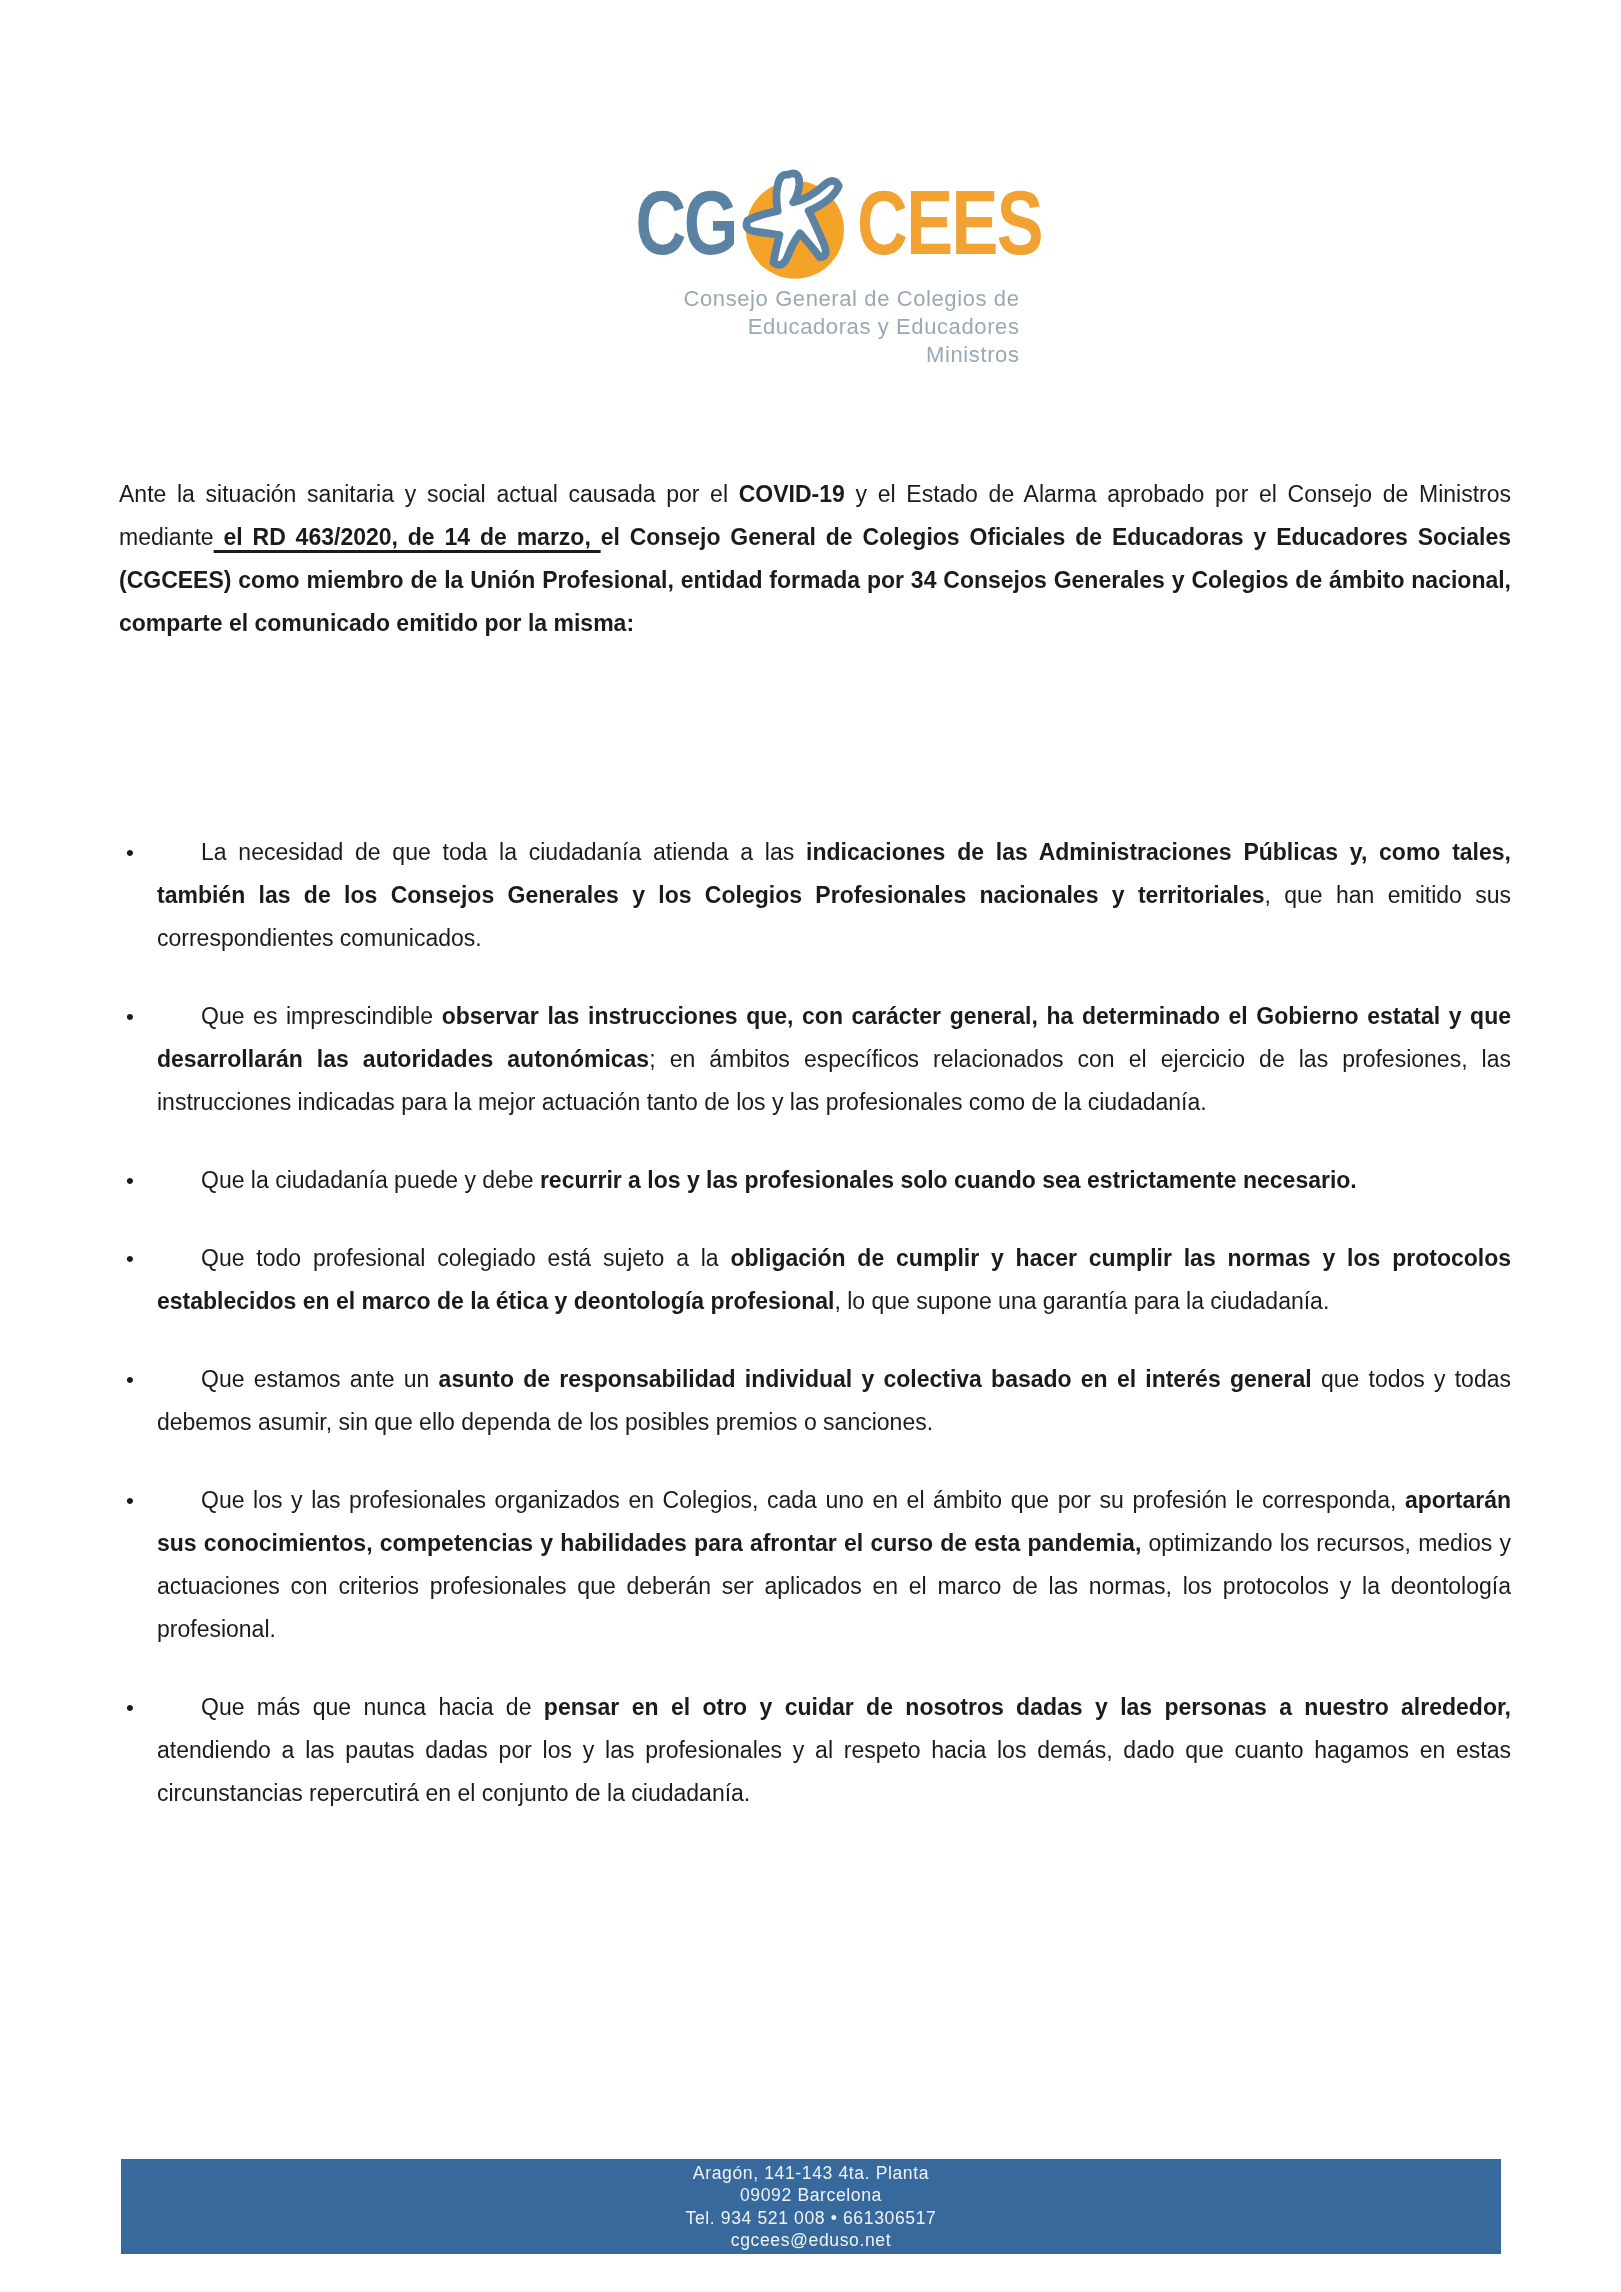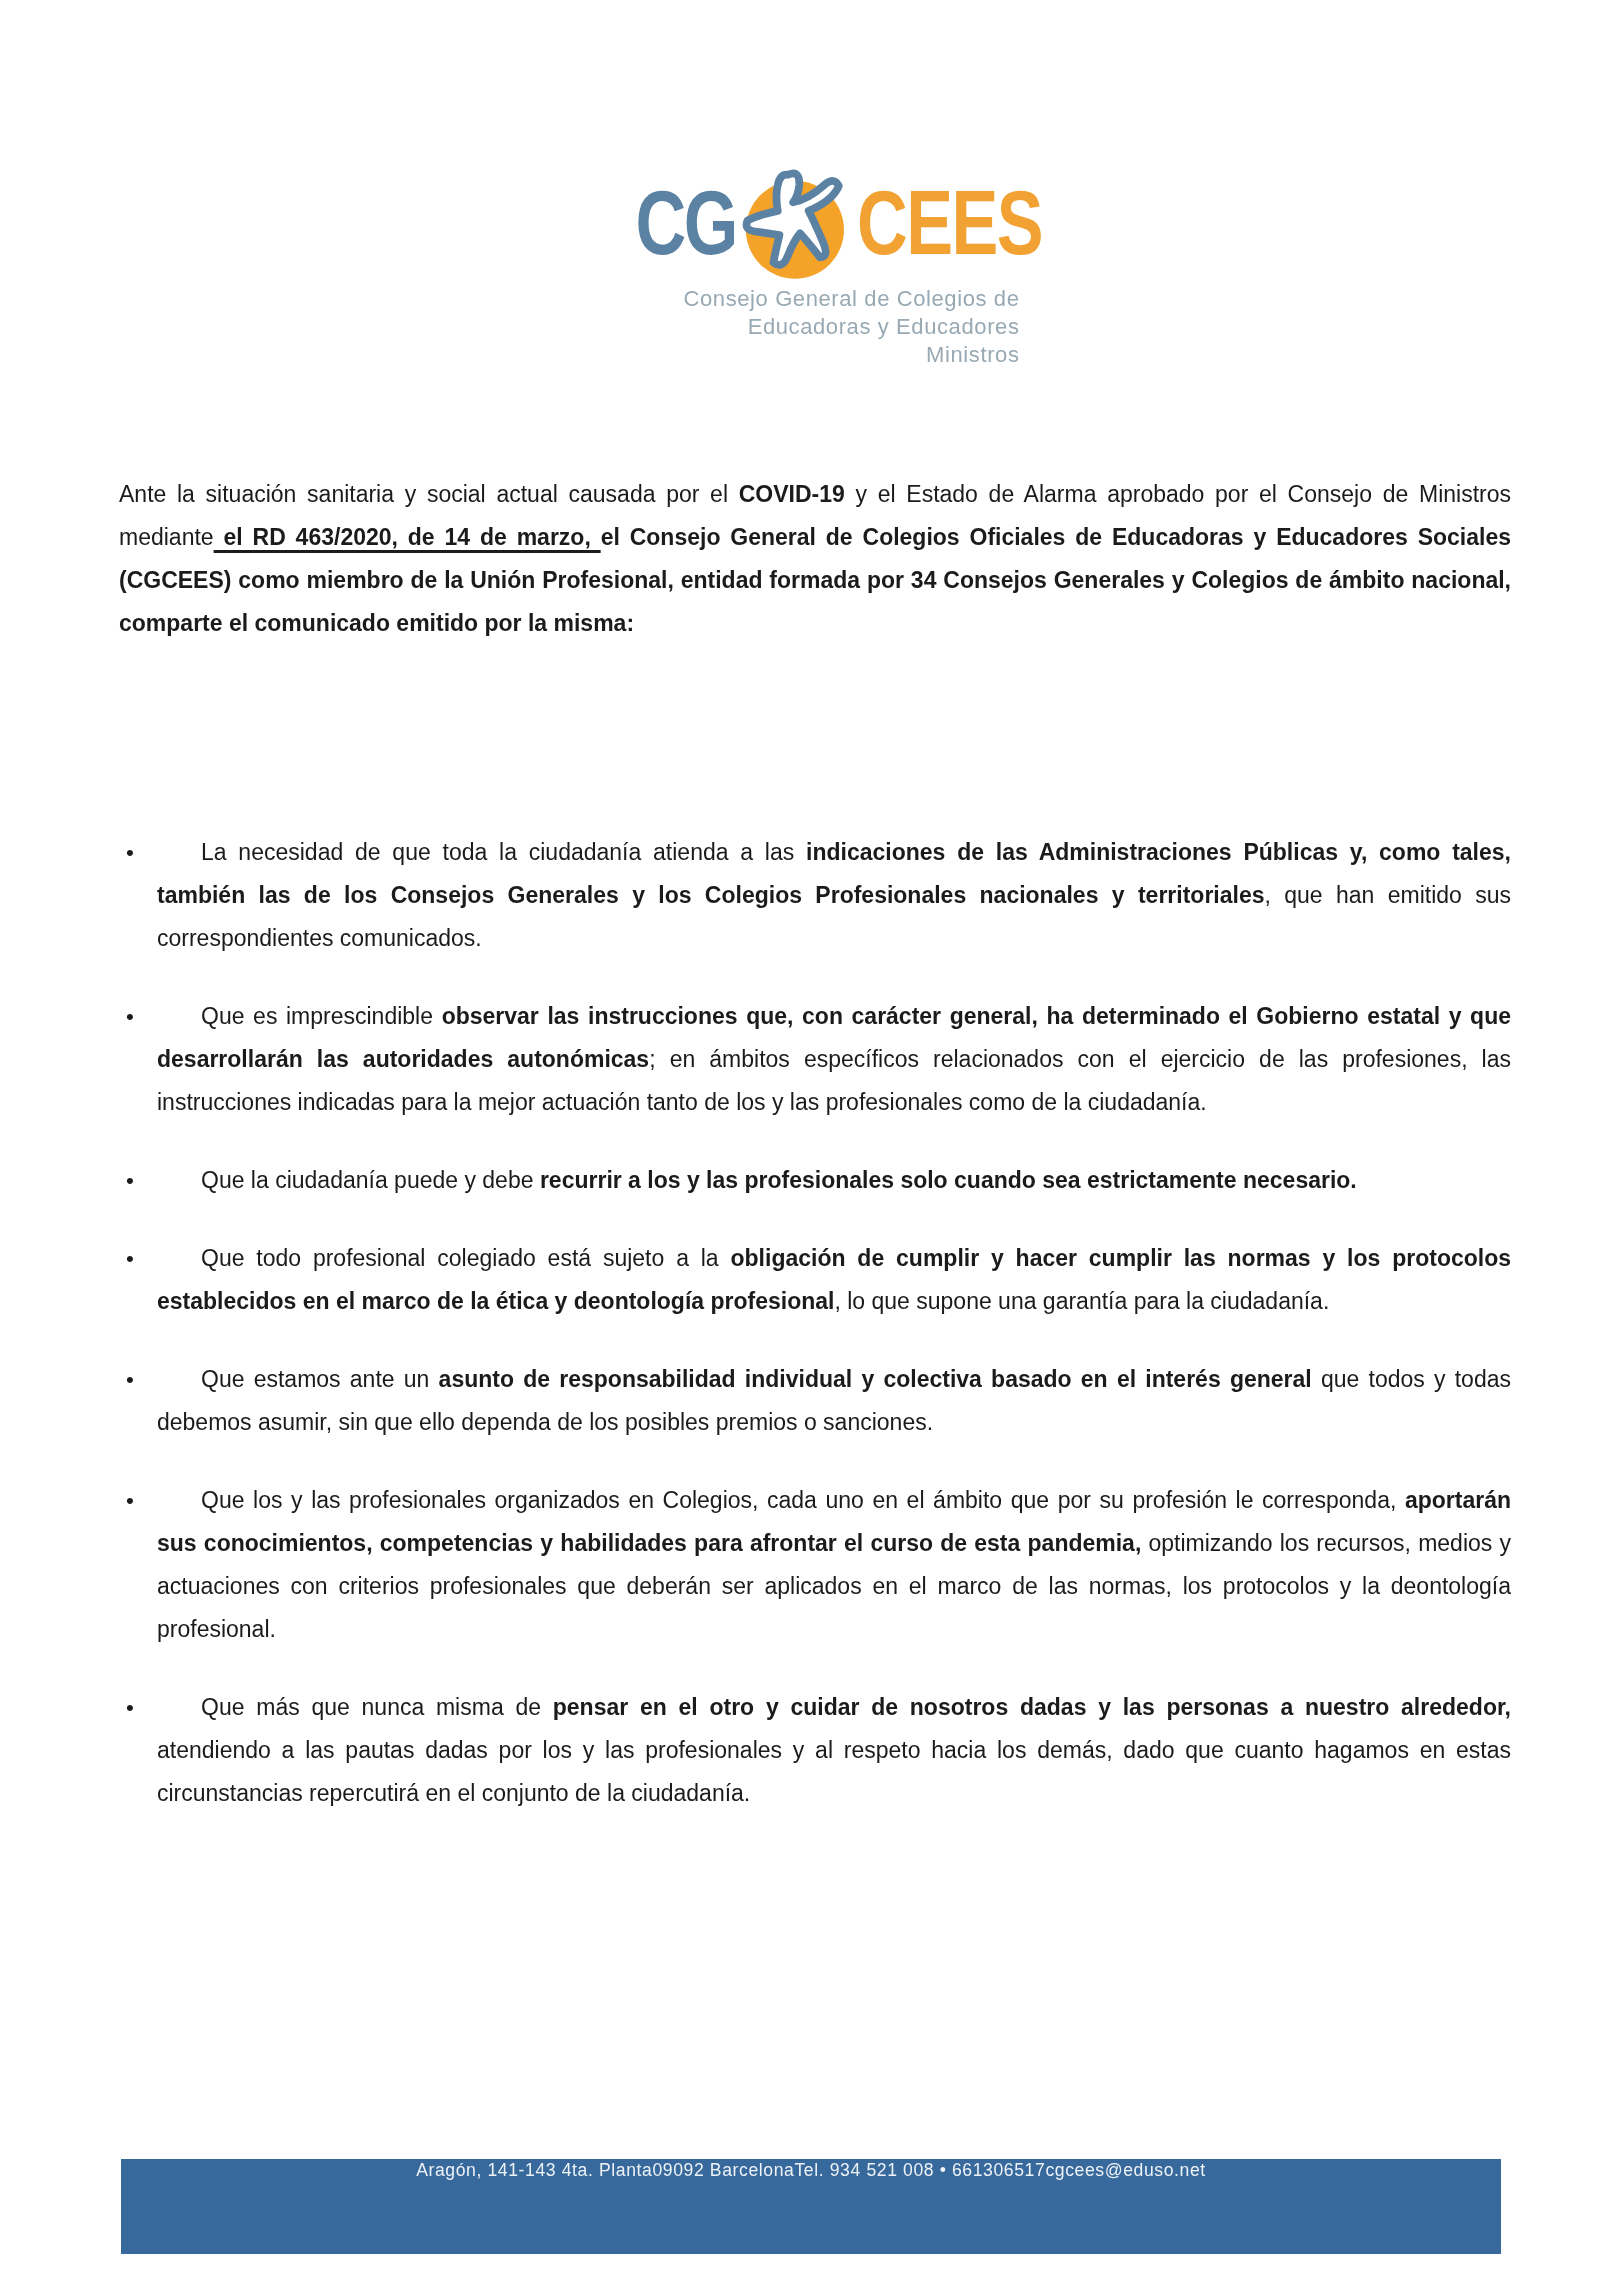--- a/index.html
+++ b/index.html
@@ -63,21 +63,21 @@
   ul.bullets li .marker{
     position:absolute;left:6.9px;top:0;text-indent:0;
     font-size:22.5px;
   }
   .b{font-weight:bold;}
   .u{text-decoration:underline;text-decoration-thickness:2.5px;text-underline-offset:4.9px;}
   
   .footer-bar{
     position:absolute;left:121px;right:120px;top:2159px;height:95px;
     background:var(--footer-bg);color:var(--footer-fg);
-    display:flex;flex-direction:row;justify-content:center;
+    display:flex;flex-direction:column;justify-content:center;
     text-align:center;font-size:17.6px;line-height:22.5px;letter-spacing:0.6px;
   }
 </style>
 </head>
 <body>
 
 <div class="page">
 
   <div class="logo-block">
     <div class="logo-row">
@@ -112,21 +112,21 @@
 
   <p class="intro"><span>Ante la situación sanitaria y social actual causada por el </span><span class="b">COVID-19</span><span> y el Estado de Alarma aprobado por el Consejo de Ministros mediante</span><span class="b u"> el RD 463/2020, de 14 de marzo, </span><span class="b">el Consejo General de Colegios Oficiales de Educadoras y Educadores Sociales (CGCEES) como miembro de la Unión Profesional, entidad formada por 34 Consejos Generales y Colegios de ámbito nacional, comparte el comunicado emitido por la misma:</span></p>
 
   <ul class="bullets">
       <li><span class="marker">•</span><span>La necesidad de que toda la ciudadanía atienda a las </span><span class="b">indicaciones de las Administraciones Públicas y, como tales, también las de los Consejos Generales y los Colegios Profesionales nacionales y territoriales</span><span>, que han emitido sus correspondientes comunicados.</span></li>
       <li><span class="marker">•</span><span>Que es imprescindible </span><span class="b">observar las instrucciones que, con carácter general, ha determinado el Gobierno estatal y que desarrollarán las autoridades autonómicas</span><span>; en ámbitos específicos relacionados con el ejercicio de las profesiones, las instrucciones indicadas para la mejor actuación tanto de los y las profesionales como de la ciudadanía.</span></li>
       <li><span class="marker">•</span><span>Que la ciudadanía puede y debe </span><span class="b">recurrir a los y las profesionales solo cuando sea estrictamente necesario.</span></li>
       <li><span class="marker">•</span><span>Que todo profesional colegiado está sujeto a la </span><span class="b">obligación de cumplir y hacer cumplir las normas y los protocolos establecidos en el marco de la ética y deontología profesional</span><span>, lo que supone una garantía para la ciudadanía.</span></li>
       <li><span class="marker">•</span><span>Que estamos ante un </span><span class="b">asunto de responsabilidad individual y colectiva basado en el interés general</span><span> que todos y todas debemos asumir, sin que ello dependa de los posibles premios o sanciones.</span></li>
       <li><span class="marker">•</span><span>Que los y las profesionales organizados en Colegios, cada uno en el ámbito que por su profesión le corresponda, </span><span class="b">aportarán sus conocimientos, competencias y habilidades para afrontar el curso de esta pandemia,</span><span> optimizando los recursos, medios y actuaciones con criterios profesionales que deberán ser aplicados en el marco de las normas, los protocolos y la deontología profesional.</span></li>
-      <li><span class="marker">•</span><span>Que más que nunca misma de </span><span class="b">pensar en el otro y cuidar de nosotros dadas y las personas a nuestro alrededor,</span><span> atendiendo a las pautas dadas por los y las profesionales y al respeto hacia los demás, dado que cuanto hagamos en estas circunstancias repercutirá en el conjunto de la ciudadanía.</span></li>
+      <li><span class="marker">•</span><span>Que más que nunca hacia de </span><span class="b">pensar en el otro y cuidar de nosotros dadas y las personas a nuestro alrededor,</span><span> atendiendo a las pautas dadas por los y las profesionales y al respeto hacia los demás, dado que cuanto hagamos en estas circunstancias repercutirá en el conjunto de la ciudadanía.</span></li>
     </ul>
 
   <div class="footer-bar">
     <div>Aragón, 141-143 4ta. Planta</div>
     <div>09092 Barcelona</div>
     <div>Tel. 934 521 008 • 661306517</div>
     <div>cgcees@eduso.net</div>
   </div>
 
 </div>

